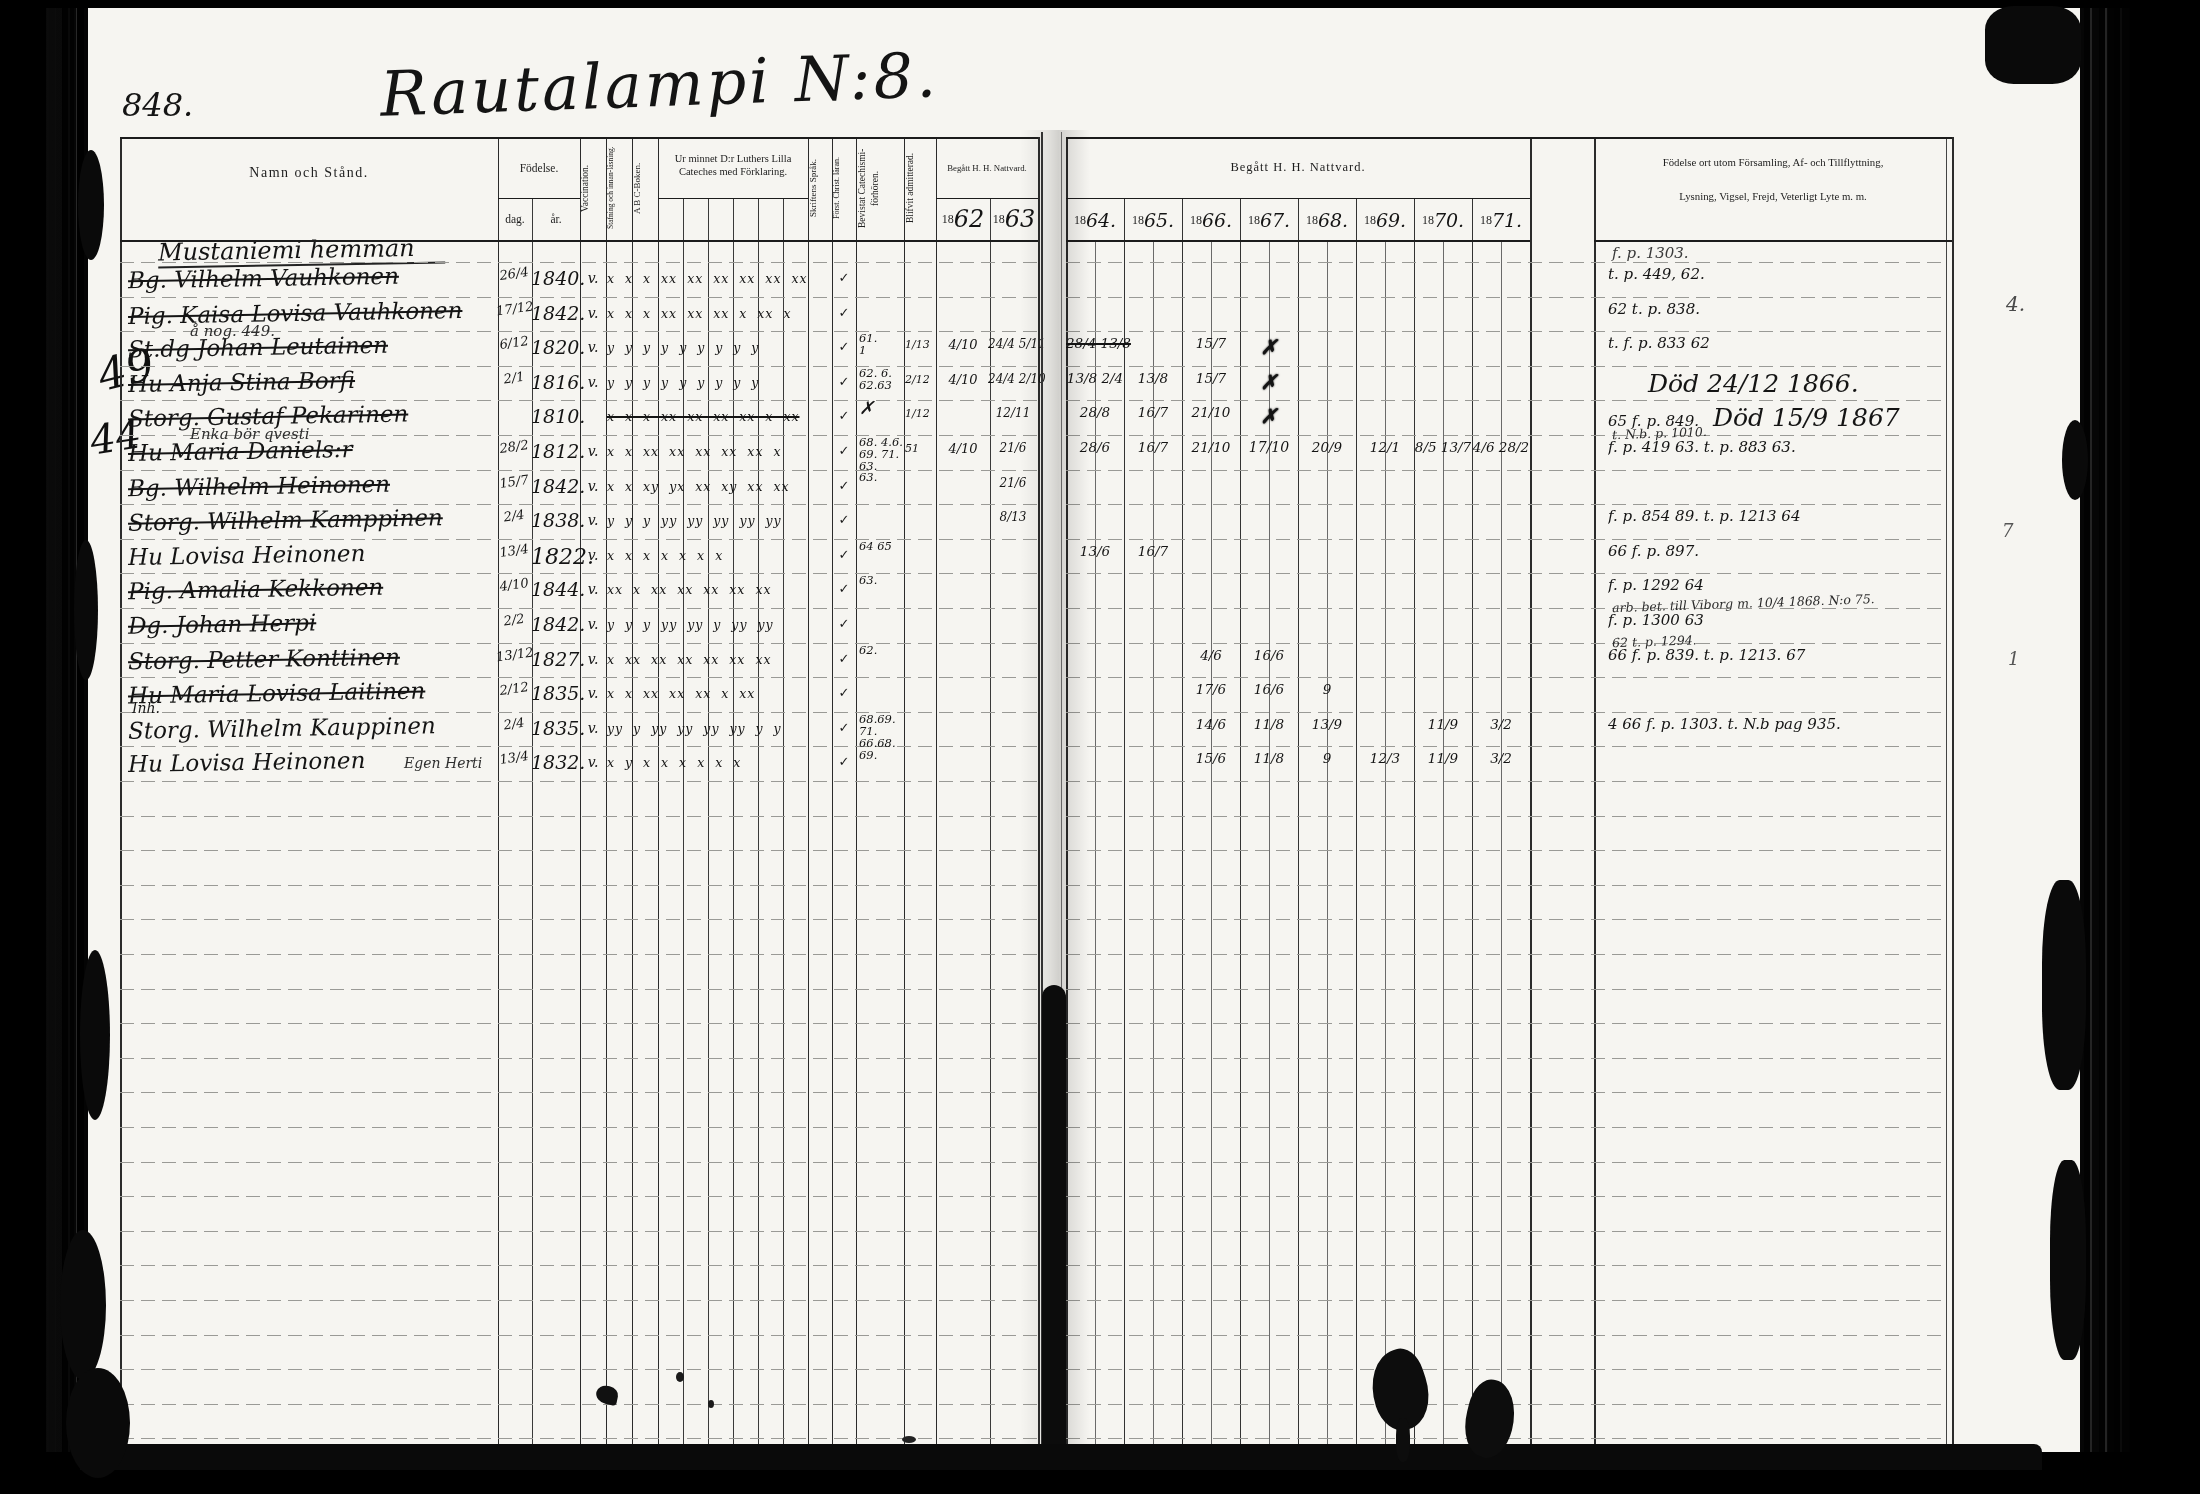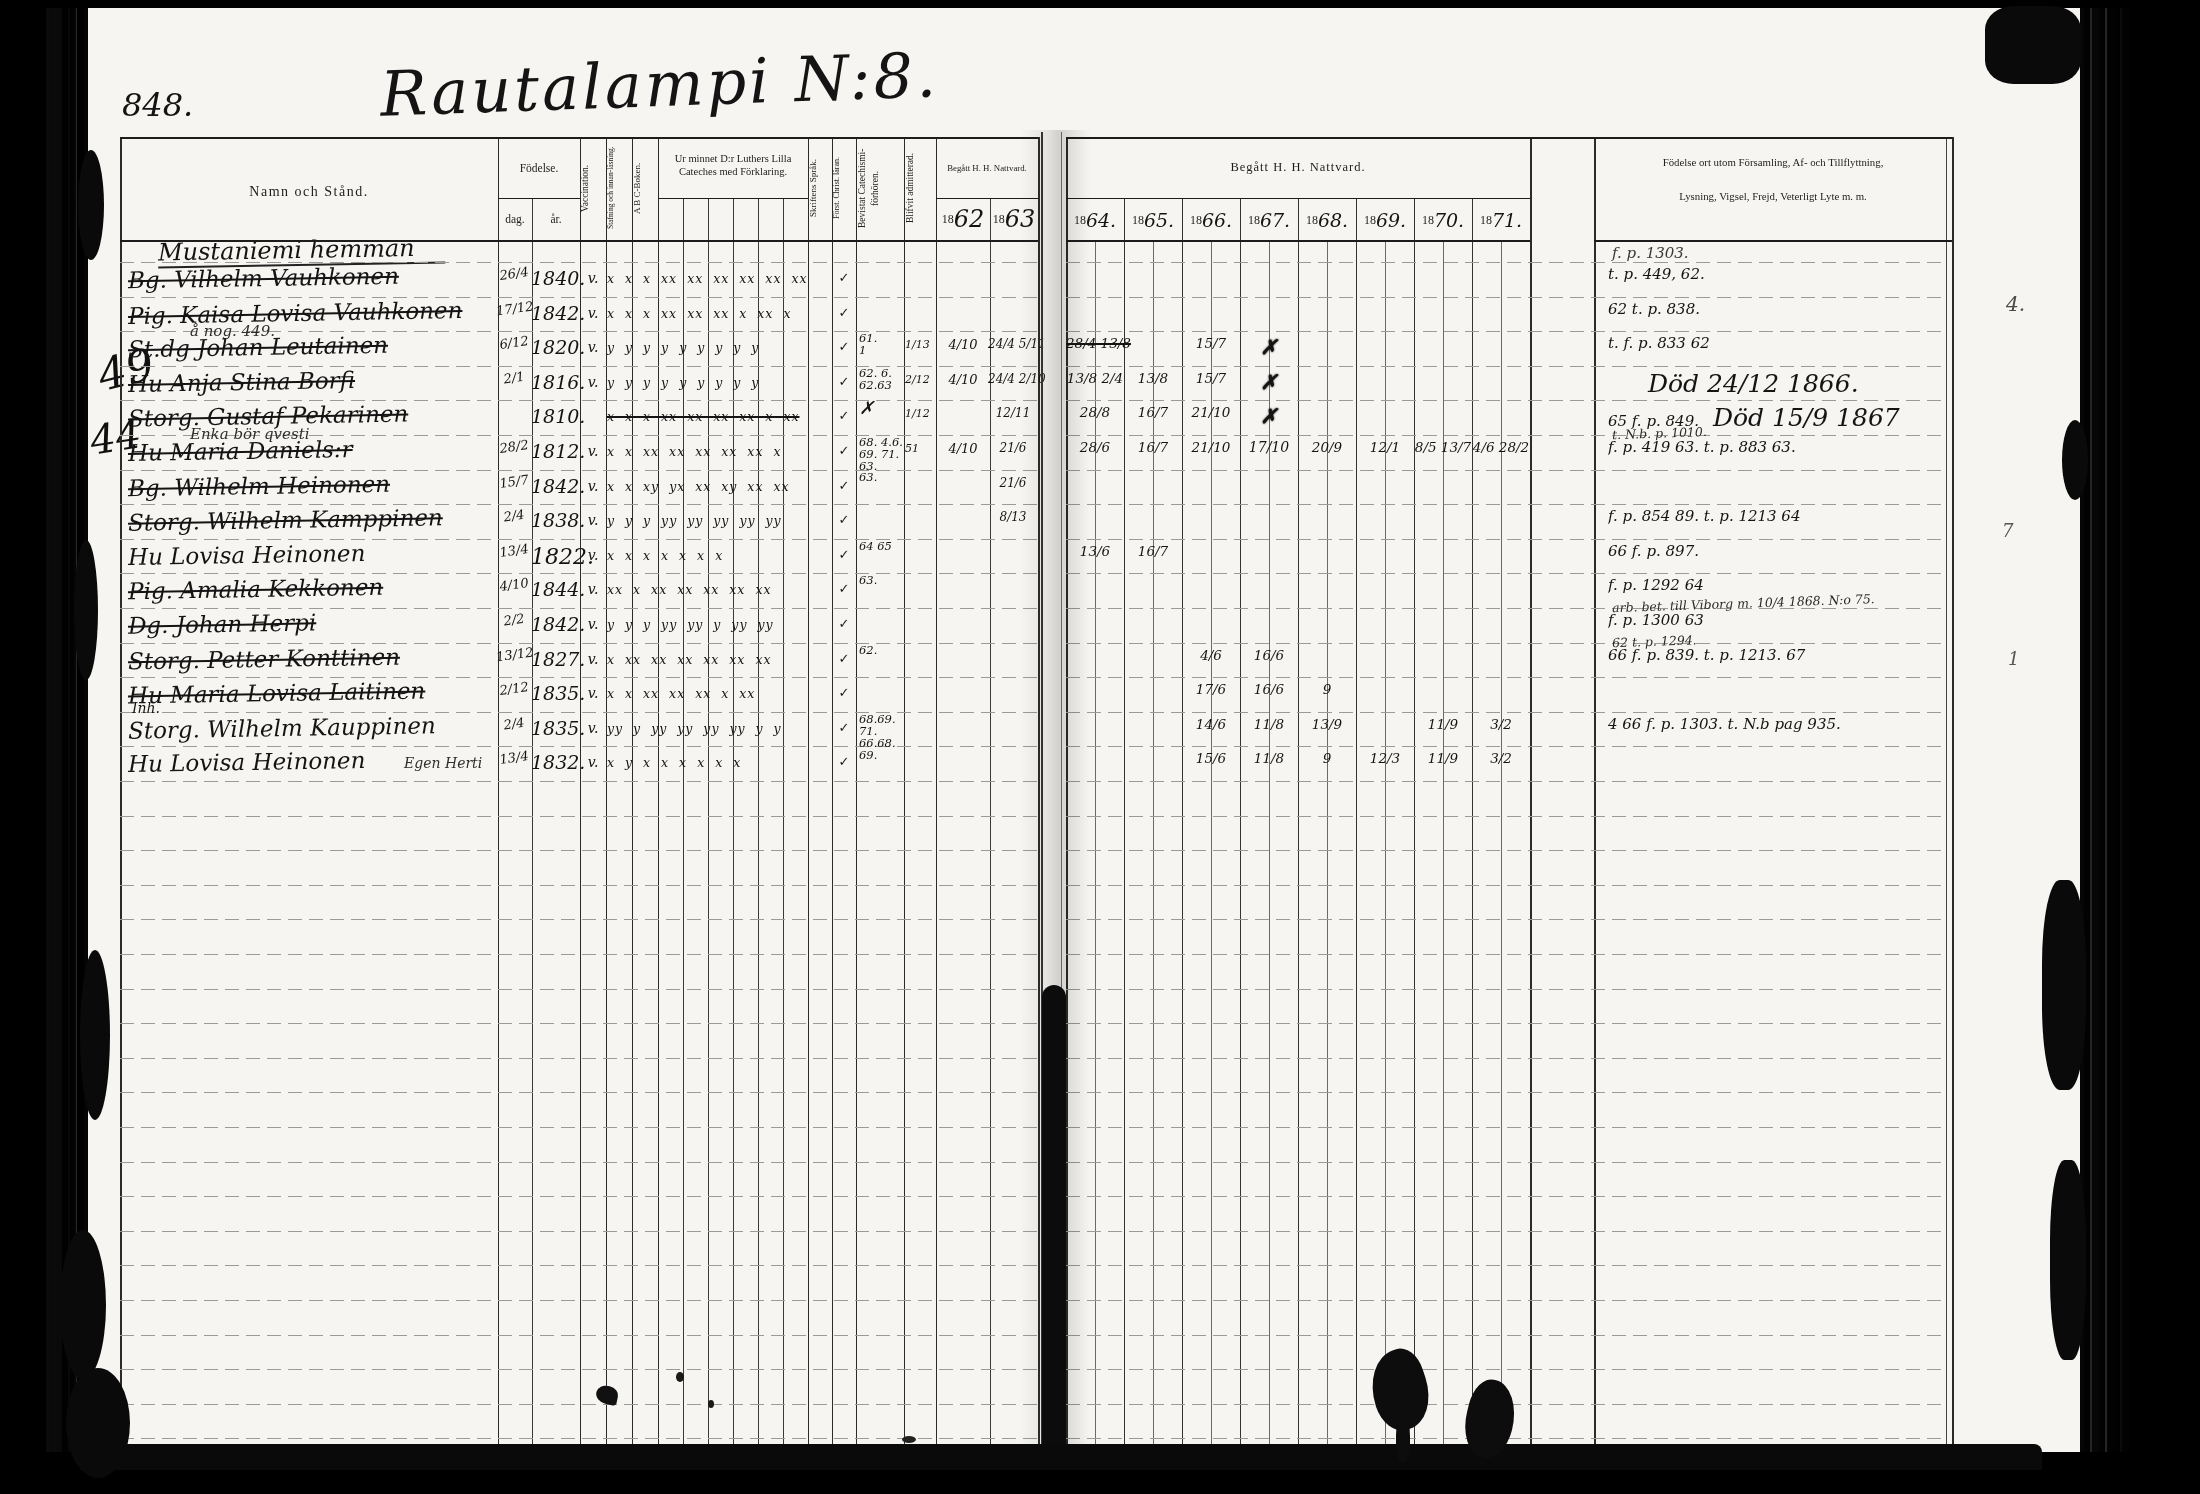--- a/index.html
+++ b/index.html
@@ -33,21 +33,21 @@
 <body>
 
 <div class="stage">
   <div class="abs page"></div>
 
   <div class="abs hw pageno nw">848.</div>
   <div class="abs hw title nw">Rautalampi N:8.</div>
   <div class="abs hw gheading nw">Mustaniemi hemman</div>
   <div class="abs hw hnote nw">f. p. 1303.</div>
 
-  <div class="abs p ctr" style="left:120px;top:144px;width:378px;height:95px;font-size:14px;letter-spacing:1.5px;">Namn och Stånd.</div>
+  <div class="abs p ctr" style="left:120px;top:125px;width:378px;height:95px;font-size:14px;letter-spacing:1.5px;">Namn och Stånd.</div>
   <div class="abs p ctr" style="left:498px;top:137px;width:82px;height:61px;font-size:11.5px;">Födelse.</div>
   <div class="abs p ctr" style="left:498px;top:198px;width:34px;height:42px;font-size:11.5px;">dag.</div>
   <div class="abs p ctr" style="left:532px;top:198px;width:48px;height:42px;font-size:11.5px;">år.</div>
   <div class="abs vt" style="left:580px;top:139px;width:26px;height:98px;font-size:9.5px;">Vaccination.</div>
   <div class="abs vt" style="left:606px;top:139px;width:26px;height:98px;font-size:7.5px;line-height:9px;">Stafning och innan-läsning.</div>
   <div class="abs vt" style="left:632px;top:139px;width:26px;height:98px;font-size:9px;">A B C-Boken.</div>
   <div class="abs p ctr" style="left:660px;top:139px;width:146px;height:52px;font-size:10.5px;line-height:13px;">Ur minnet D:r Luthers Lilla Cateches med Förklaring.</div>
   <div class="abs vt" style="left:808px;top:139px;width:24px;height:98px;font-size:9px;">Skriftens Språk.</div>
   <div class="abs vt" style="left:832px;top:139px;width:24px;height:98px;font-size:8px;line-height:10px;">Först. Christ. läran.</div>
   <div class="abs vt" style="left:856px;top:139px;width:48px;height:98px;font-size:9.5px;line-height:13px;">Bevistat Catechismi-förhören.</div>

